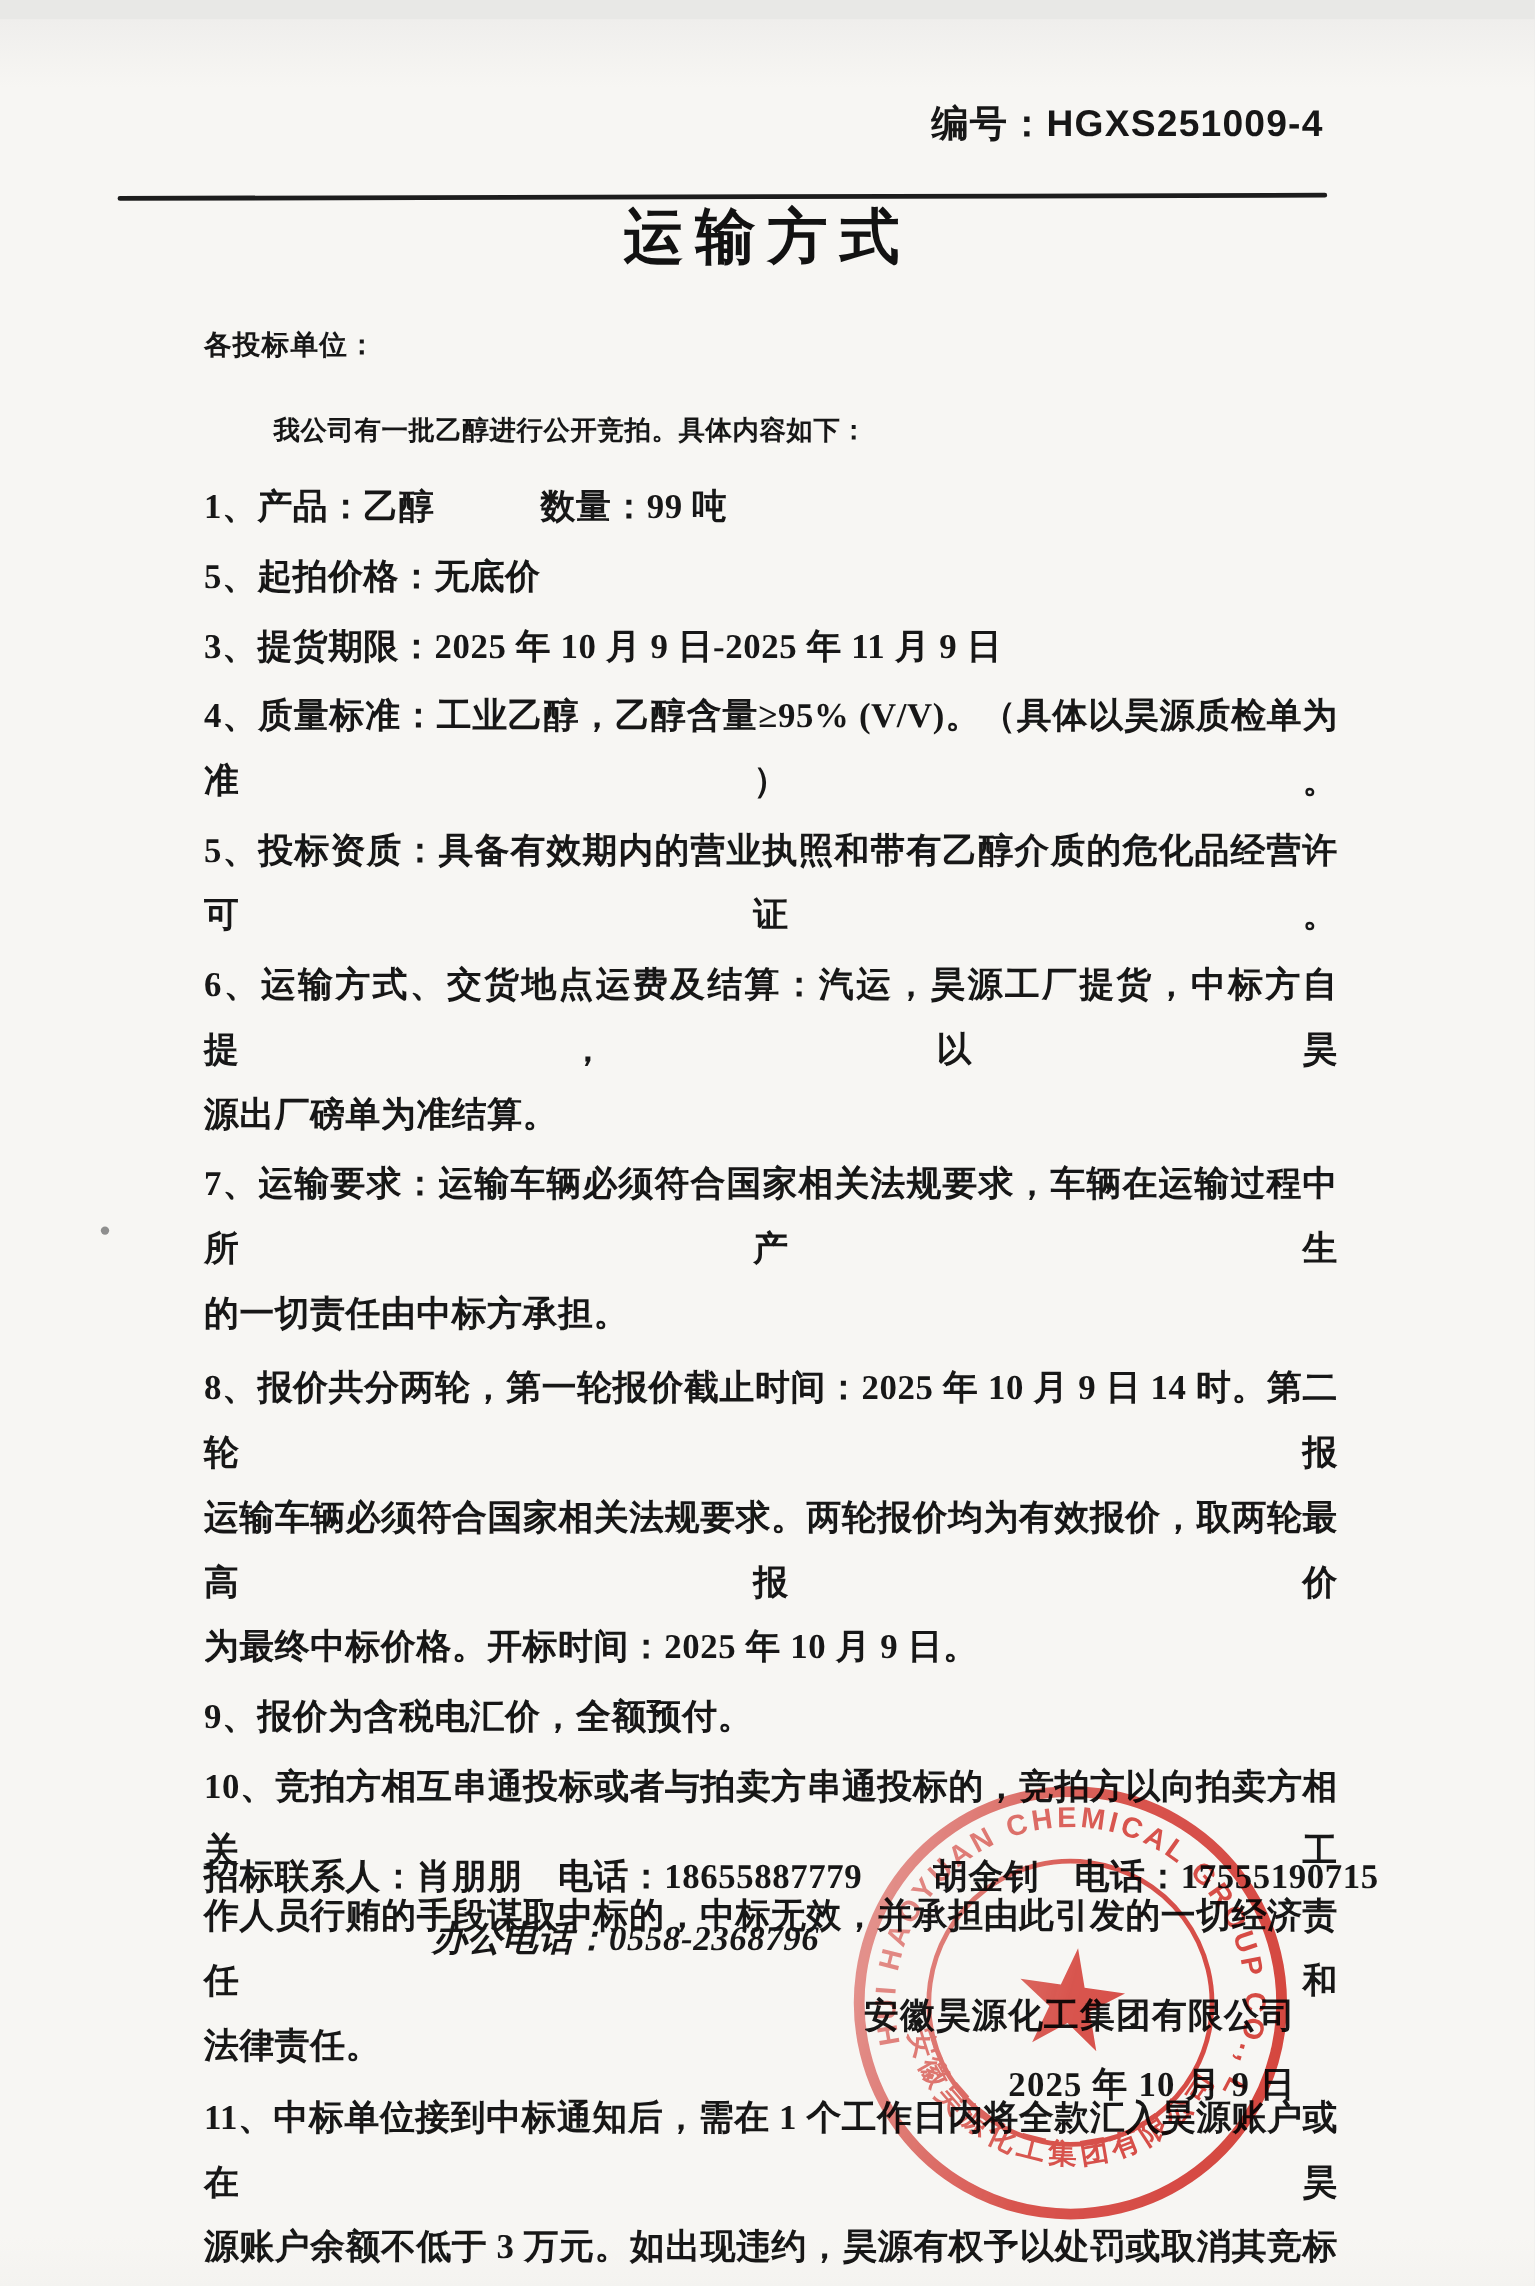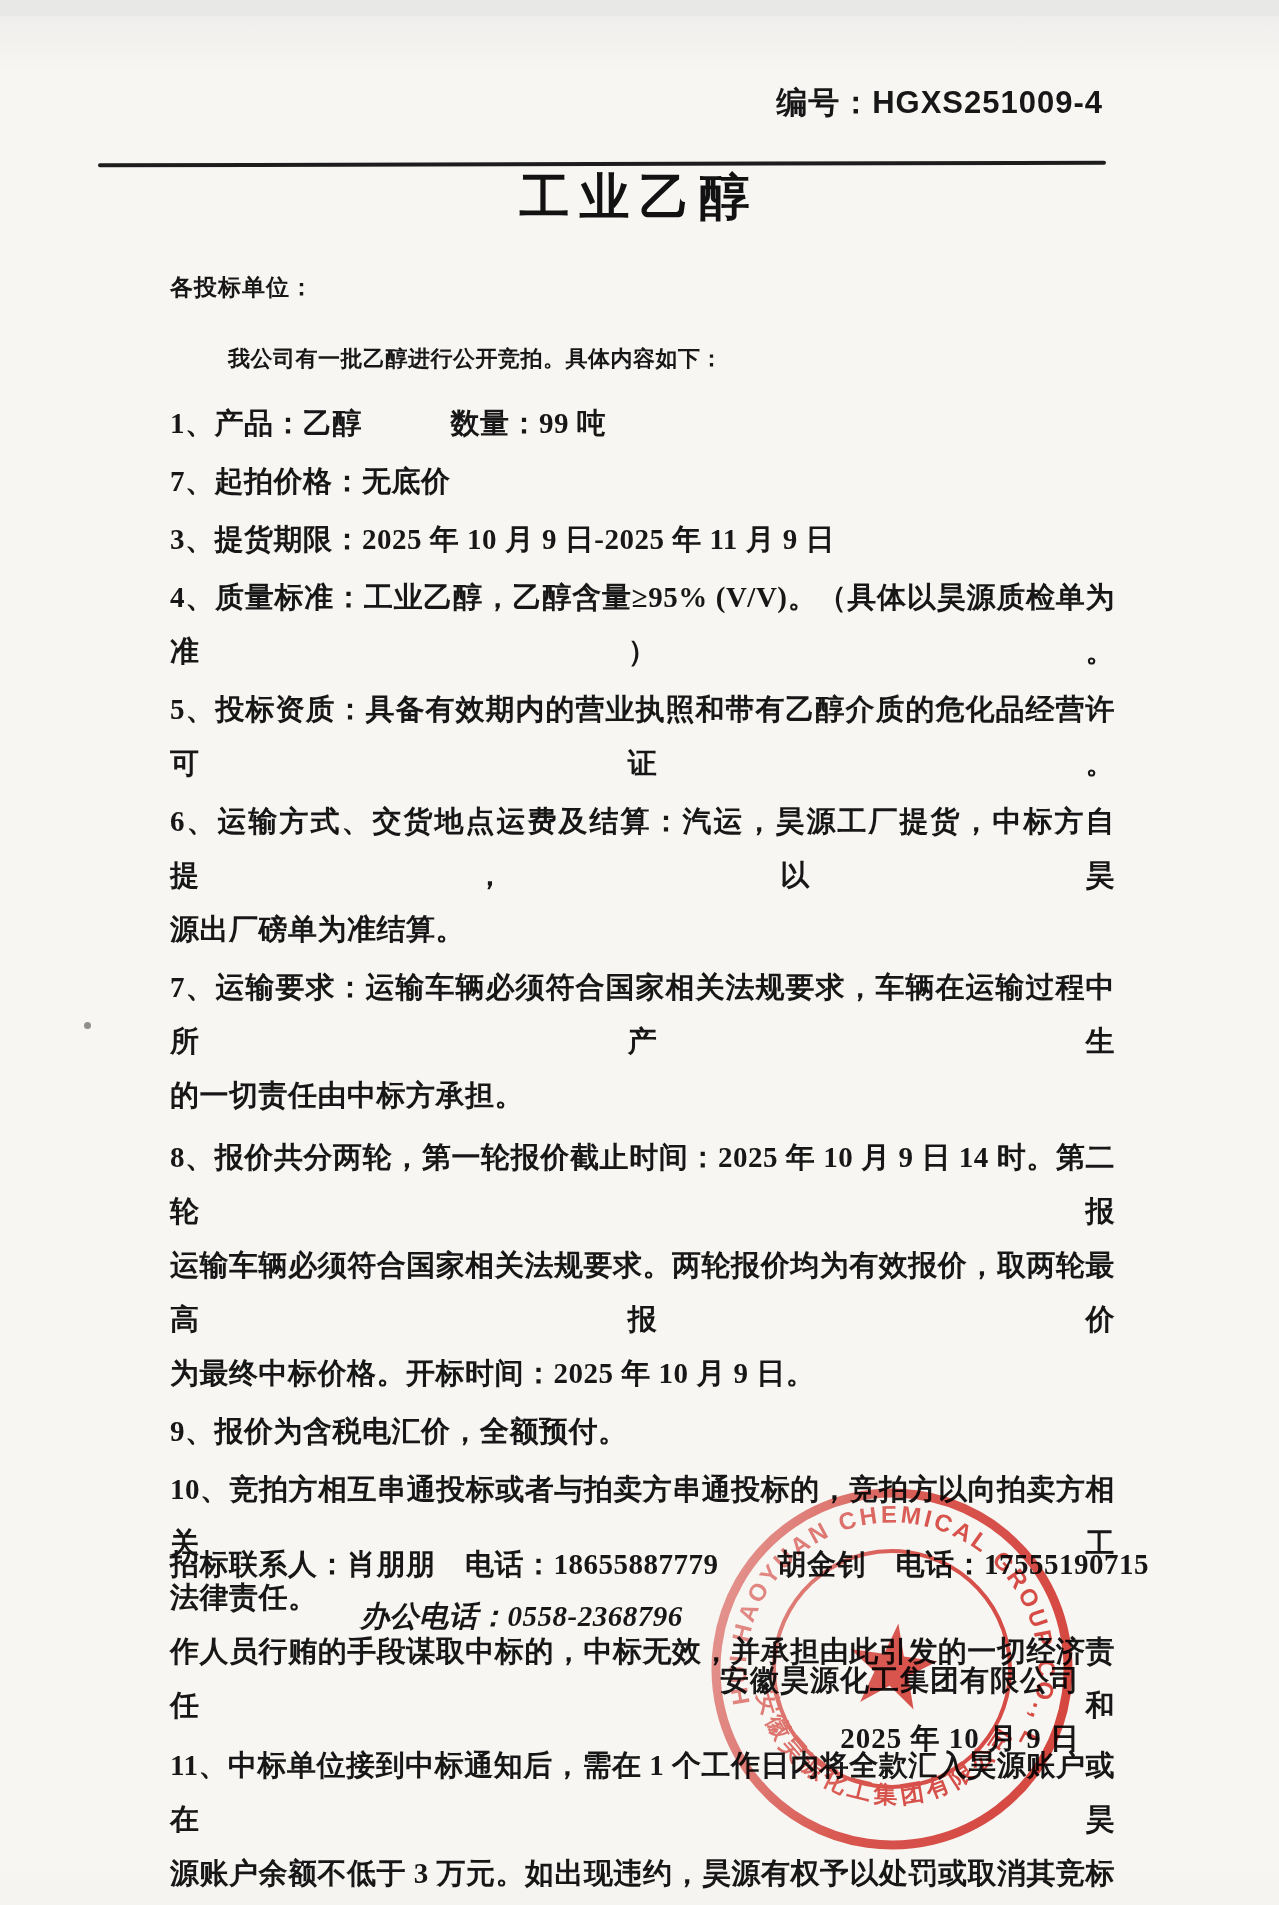--- a/index.html
+++ b/index.html
@@ -73,32 +73,32 @@
   }
 </style>
 </head>
 <body>
 
 <div class="page">
 
   <div class="doc-no">编号：HGXS251009-4</div>
   <div class="rule"></div>
 
-  <h1 class="title">工业乙醇</h1>
+  <h1 class="title">运输方式</h1>
 
   <div class="salutation">各投标单位：</div>
 
   <p class="intro">我公司有一批乙醇进行公开竞拍。具体内容如下：</p>
 
   <div class="flow">
     <div class="para">
         <div class="ln">1、产品：乙醇　　　数量：99 吨</div>
       </div>
     <div class="para">
-        <div class="ln">7、起拍价格：无底价</div>
+        <div class="ln">5、起拍价格：无底价</div>
       </div>
     <div class="para">
         <div class="ln">3、提货期限：2025 年 10 月 9 日-2025 年 11 月 9 日</div>
       </div>
     <div class="para">
         <div class="ln full">4、质量标准：工业乙醇，乙醇含量≥95% (V/V)。（具体以昊源质检单为准）。</div>
       </div>
     <div class="para">
         <div class="ln full">5、投标资质：具备有效期内的营业执照和带有乙醇介质的危化品经营许可证。</div>
       </div>
@@ -113,22 +113,22 @@
     <div class="para g8">
       <div class="ln full">8、报价共分两轮，第一轮报价截止时间：2025 年 10 月 9 日 14 时。第二轮报</div>
       <div class="ln full">运输车辆必须符合国家相关法规要求。两轮报价均为有效报价，取两轮最高报价</div>
       <div class="ln">为最终中标价格。开标时间：2025 年 10 月 9 日。</div>
     </div>
     <div class="para">
         <div class="ln">9、报价为含税电汇价，全额预付。</div>
       </div>
     <div class="para">
       <div class="ln full">10、竞拍方相互串通投标或者与拍卖方串通投标的，竞拍方以向拍卖方相关工</div>
+      <div class="ln full">作人员行贿的手段谋取中标的，中标无效，并承担由此引发的一切经济责任和</div>
       <div class="ln">法律责任。</div>
-      <div class="ln full">作人员行贿的手段谋取中标的，中标无效，并承担由此引发的一切经济责任和</div>
     </div>
     <div class="para g6">
       <div class="ln full">11、中标单位接到中标通知后，需在 1 个工作日内将全款汇入昊源账户或在昊</div>
       <div class="ln full">源账户余额不低于 3 万元。如出现违约，昊源有权予以处罚或取消其竞标资格。</div>
     </div>
 
   </div>
 
   <div class="contacts">
     <p>招标联系人：肖朋朋　电话：18655887779　　胡金钊　电话：17555190715</p>

